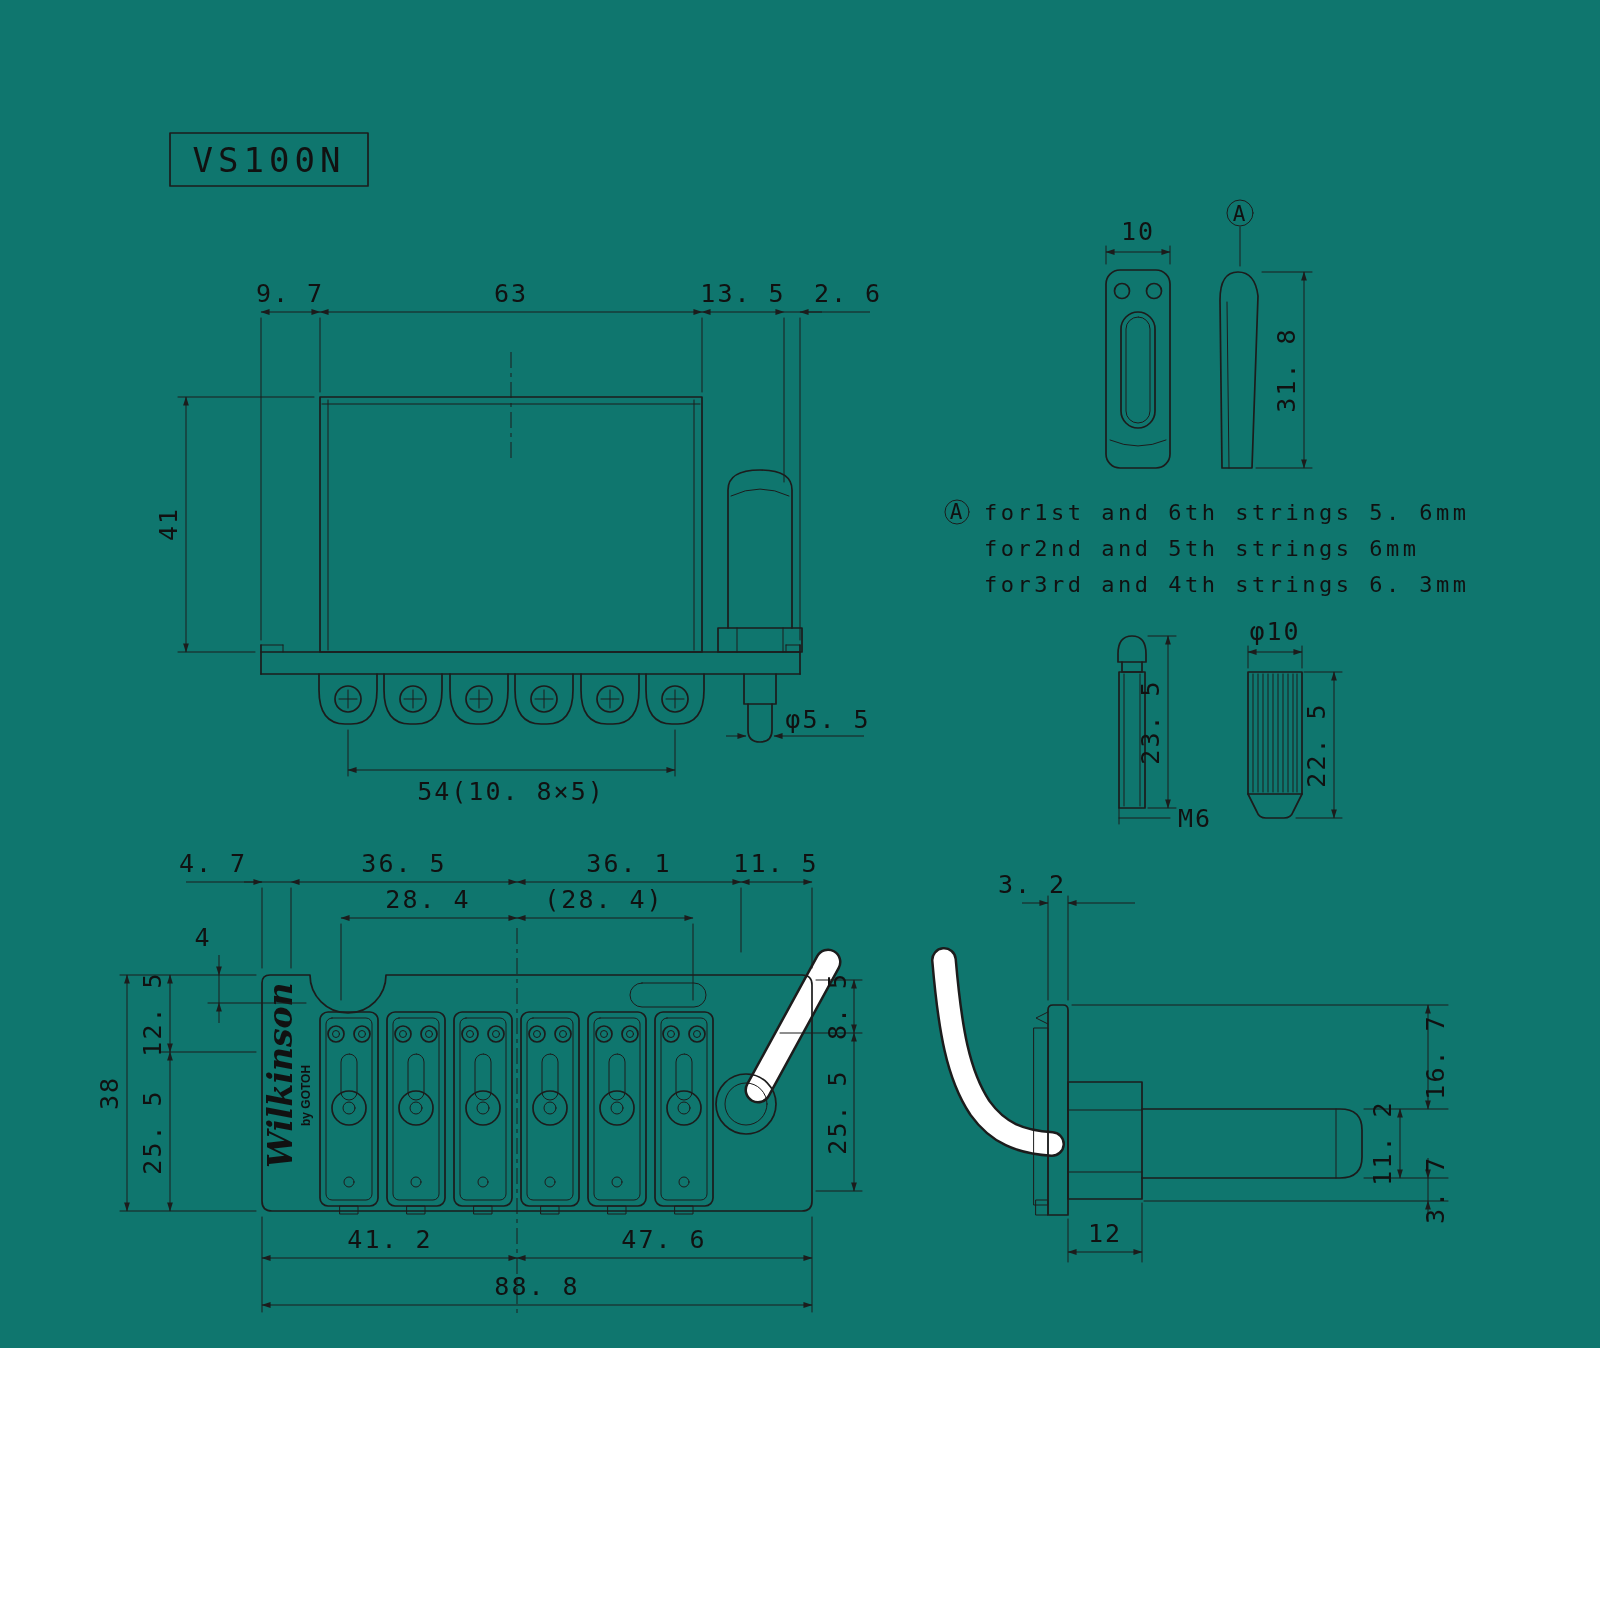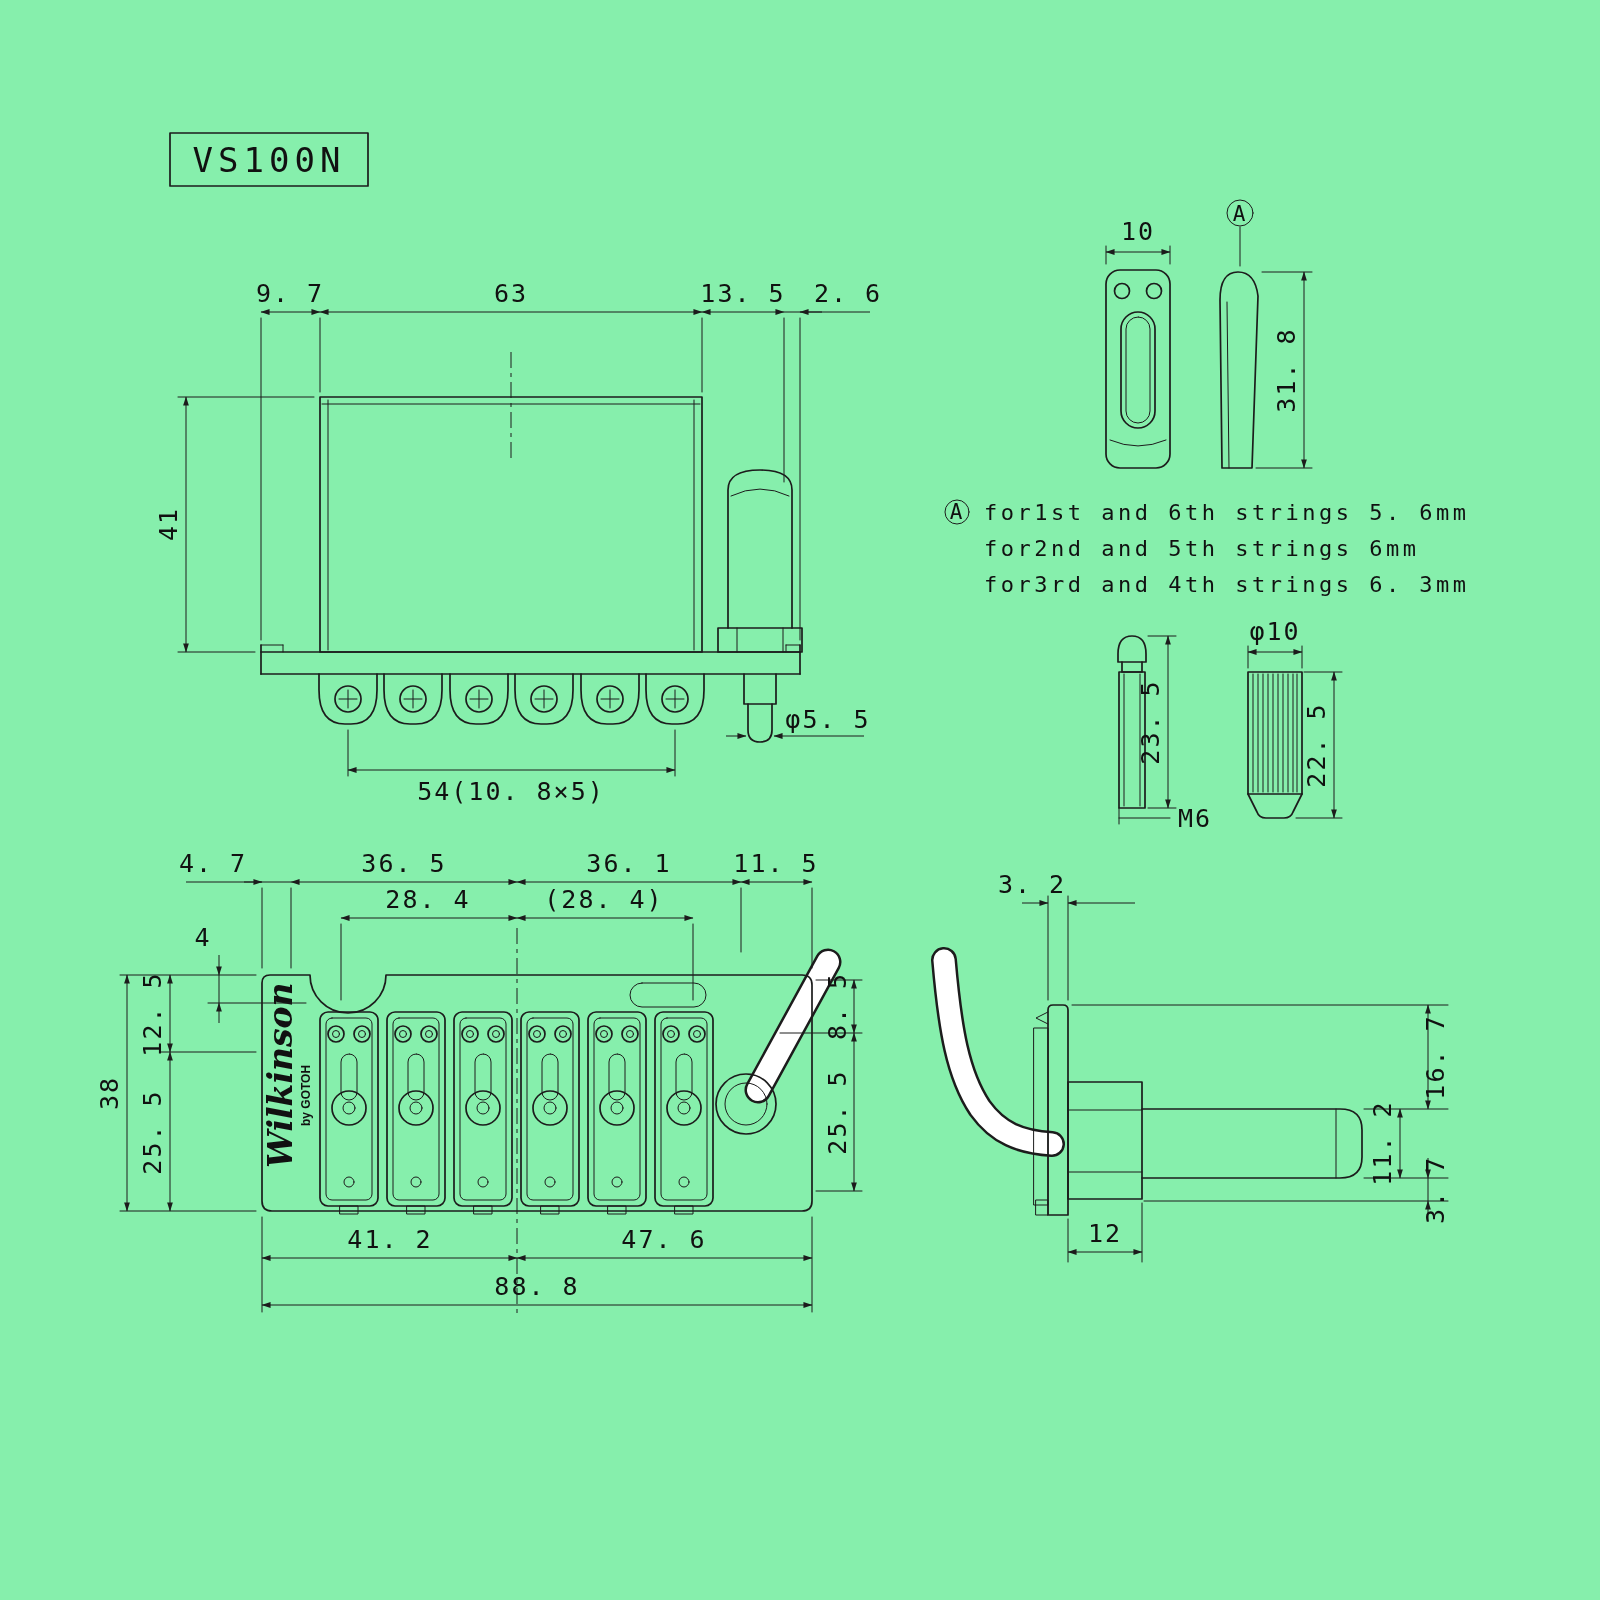--- a/index.html
+++ b/index.html
@@ -1,16 +1,16 @@
 <!DOCTYPE html>
 <html><head>
 <meta charset="utf-8">
 <style>
   html,body{margin:0;padding:0;background:#ffffff}
-  .wrap{width:1600px;height:1600px;background:#86efac;position:relative}
+  .wrap{width:1600px;height:1348px;background:#0f766e;position:relative}
   svg{display:block}
   .ol{stroke:#1c1c1c;stroke-width:1.7;fill:none;stroke-linecap:round;stroke-linejoin:round}
   .thin{stroke:#1c1c1c;stroke-width:1;fill:none;stroke-linecap:round;stroke-linejoin:round}
   .dim{stroke:#1c1c1c;stroke-width:1;fill:none}
   .cl{stroke:#1c1c1c;stroke-width:1;fill:none;stroke-dasharray:16 5 4 5}
   .dtx{font-family:"DejaVu Sans Mono",monospace;font-size:25px;fill:#111;letter-spacing:2px}
   .sm{font-size:21px}
   .note{font-family:"DejaVu Sans Mono",monospace;font-size:22px;fill:#111;letter-spacing:3.5px}
   .ttl{font-family:"DejaVu Sans Mono",monospace;font-size:34px;fill:#111;letter-spacing:5px}
   .logo{font-family:"DejaVu Serif",serif;font-style:italic;font-weight:bold;font-size:33px;fill:#111}

